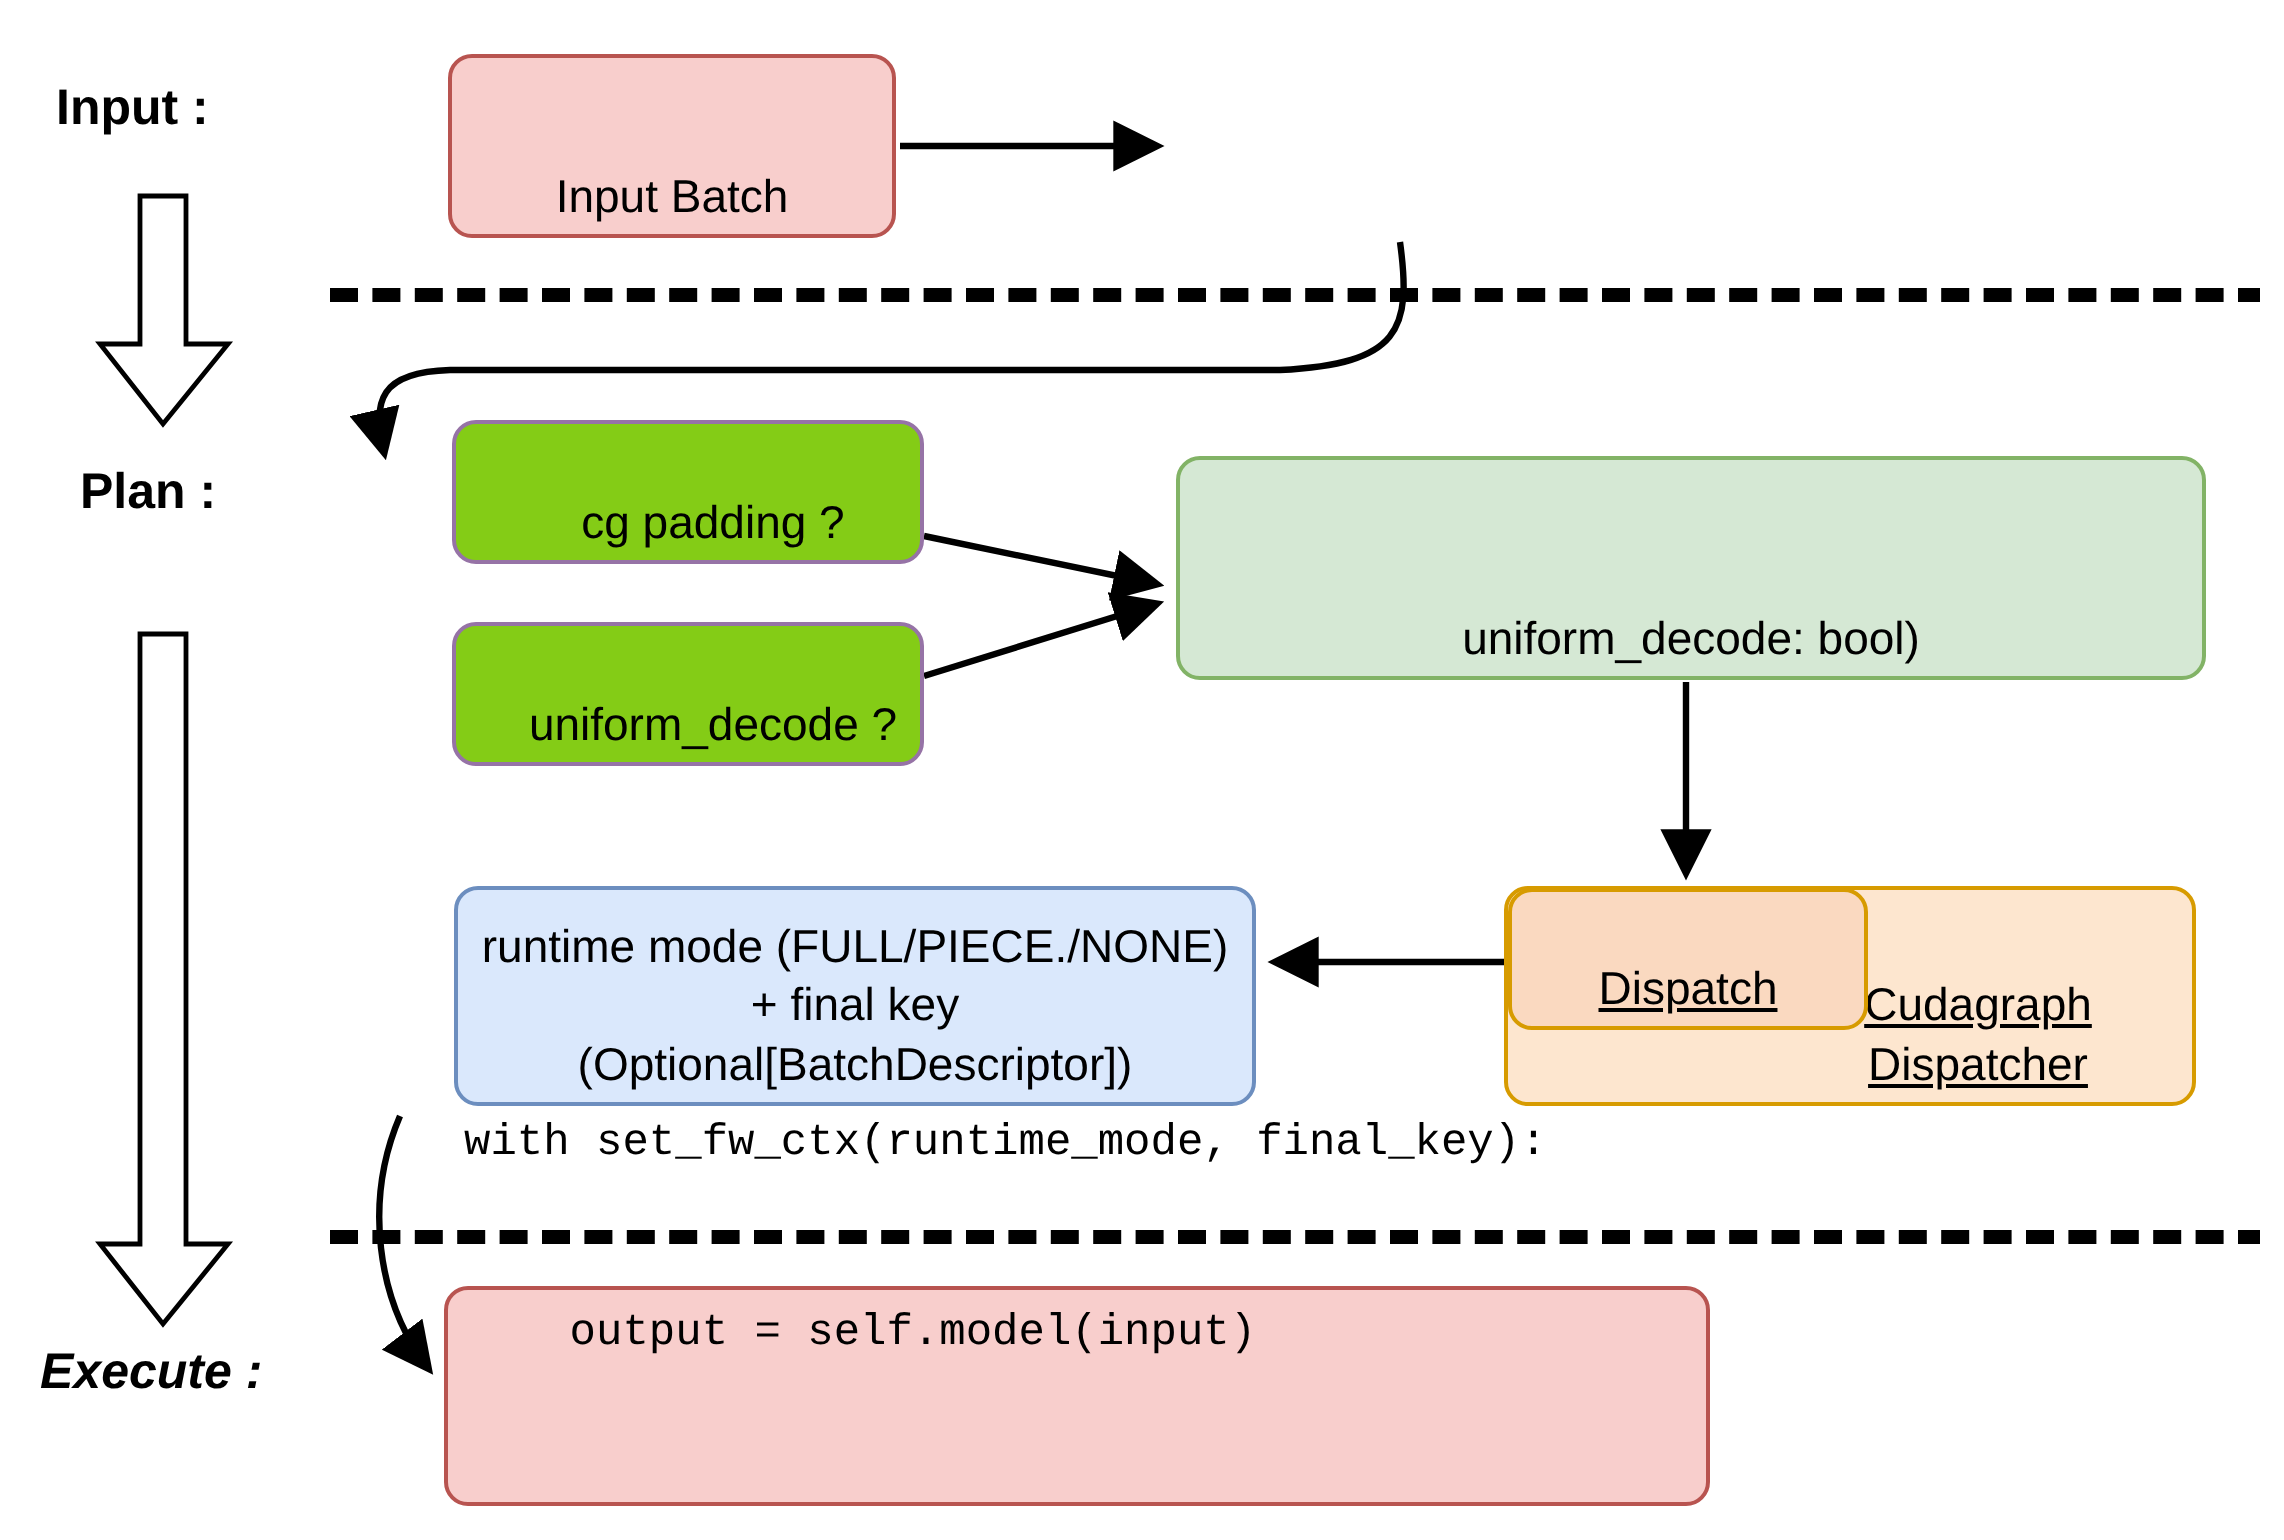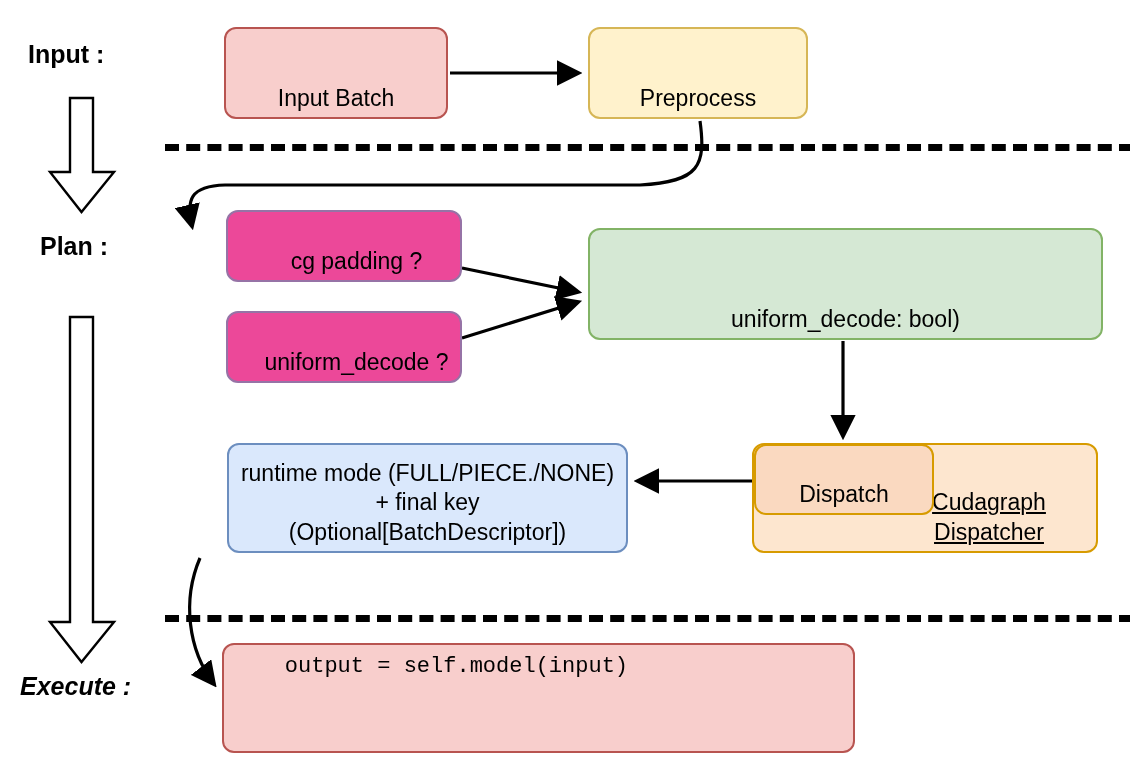--- a/index.html
+++ b/index.html
@@ -30,21 +30,21 @@
     justify-content:center;
     text-align:center;
     font-family:"Liberation Sans", sans-serif;
     font-size:23px;
     color:#000000;
     line-height:1.28;
     padding:4px 8px;
   }
   .node.pink   {background:#f8cecc;border-color:#b85450;}
   .node.yellow {background:#fff2cc;border-color:#d6b656;}
-  .node.purple {background:#ec4899;border-color:#9673a6;padding-left:33px;}
+  .node.purple {background:#84cc16;border-color:#9673a6;padding-left:33px;}
   .node.green  {background:#d5e8d4;border-color:#82b366;}
   .node.blue   {background:#dae8fc;border-color:#6c8ebf;}
   .node.orange {background:#fde6cf;border-color:#d79b00;}
   .node.orange-dark {background:#fad9c0;border-color:#d79b00;}
   .node.code{
     font-family:"Liberation Mono", "DejaVu Sans Mono", monospace;
     font-size:22px;
     justify-content:flex-start;
     text-align:left;
     white-space:pre;
@@ -56,21 +56,21 @@
   .node .line-2{display:block;}
   .svg-layer{
     position:absolute;left:0;top:0;width:1142px;height:770px;
     pointer-events:none;
   }
   .dash-line{
     position:absolute;
     height:0;
     border-top:7px dashed #000000;
   }
-  .zindex-top{z-index:5;}
+  .zindex-top{z-index:5;text-decoration:underline;}
 </style>
 </head>
 <body>
 
 <div id="canvas">
 
   <svg class="svg-layer" viewBox="0 0 1142 770" width="1142" height="770">
     <defs>
       <marker id="ah" viewBox="0 0 12 12" refX="10" refY="6" markerWidth="8" markerHeight="8" orient="auto-start-reverse">
         <path d="M 0 0 L 12 6 L 0 12 z" fill="#000000"></path>
@@ -118,23 +118,20 @@
   <div class="dash-line" style="left:165px; top:615px; width:968px;"></div>
 
   <div class="stage-label" style="left:28px; top:40px;">Input :</div>
   <div class="stage-label" style="left:40px; top:232px;">Plan :</div>
   <div class="stage-label" style="left:20px; top:672px;font-style:italic;">Execute :</div>
 
   <div class="node pink" style="left:224px; top:27px; width:224px; height:92px;">
     <span>Input Batch</span>
   </div>
 
-  <div class="node yellow" style="left:588px; top:27px; width:220px; height:92px;">
-    <span>Preprocess</span>
-  </div>
 
   <div class="node purple" style="left:226px; top:210px; width:236px; height:72px;">
     <span>cg padding ?</span>
   </div>
 
   <div class="node purple" style="left:226px; top:311px; width:236px; height:72px;">
     <span>uniform_decode ?</span>
   </div>
 
   <div class="node green" style="left:588px; top:228px; width:515px; height:112px;">
@@ -156,17 +153,18 @@
       <span class="line-2">Dispatcher</span>
     </span>
   </div>
 
   <div class="node orange-dark zindex-top" style="left:754px; top:444px; width:180px; height:71px;">
     <span>Dispatch</span>
   </div>
 
   <div class="node pink code" style="left:222px; top:643px; width:633px; height:110px;">
     <span class="two-line">
+      <span class="line-1">with set_fw_ctx(runtime_mode, final_key):</span>
       <span class="line-2">    output = self.model(input)</span>
     </span>
   </div>
 
 </div>
 
 </body></html>

